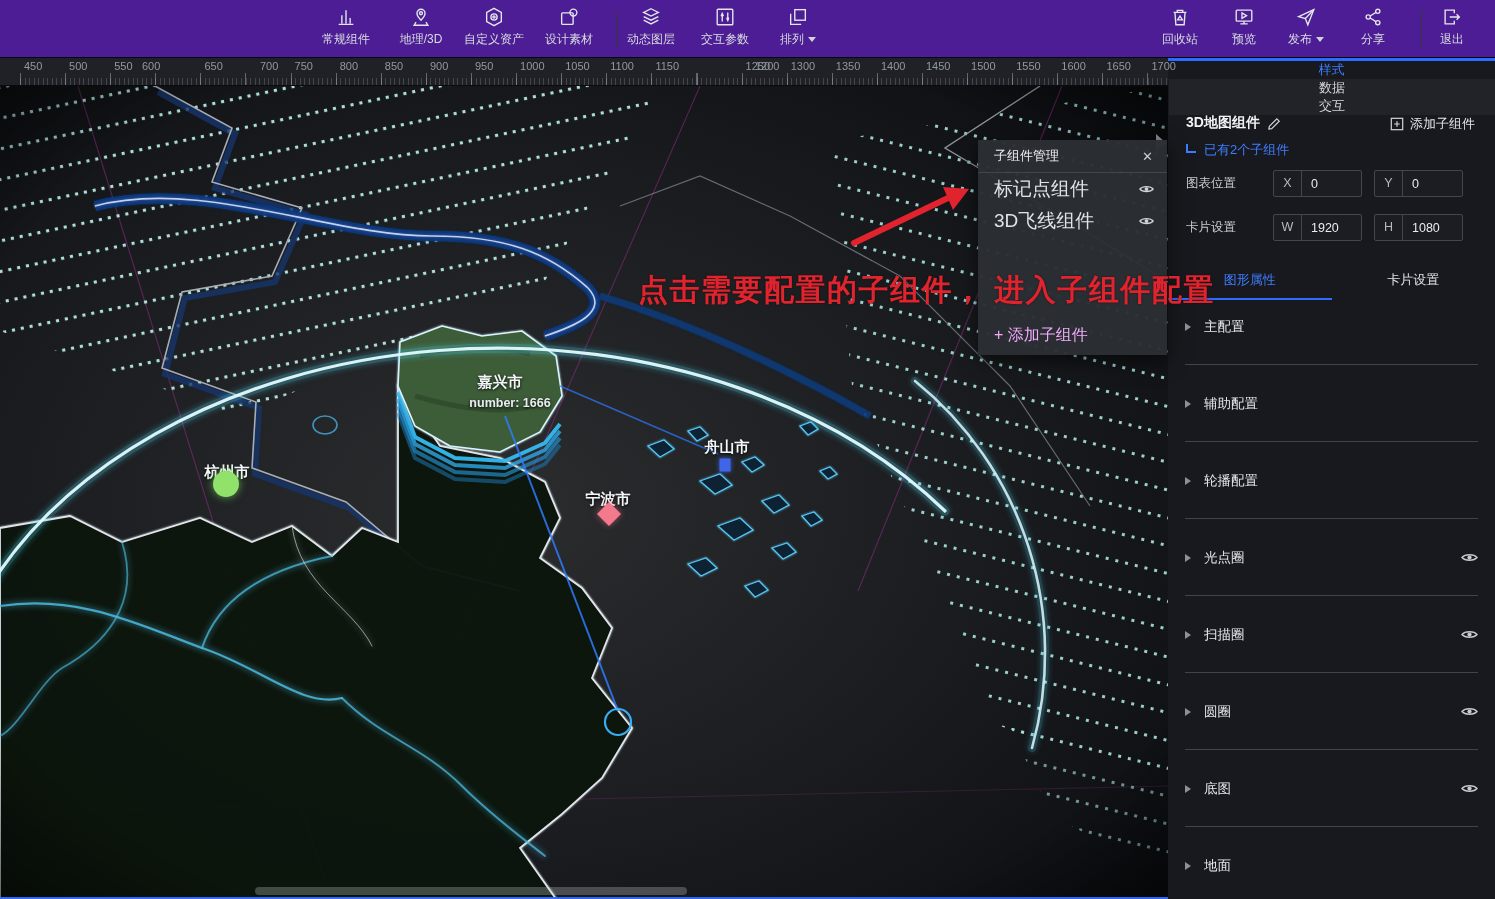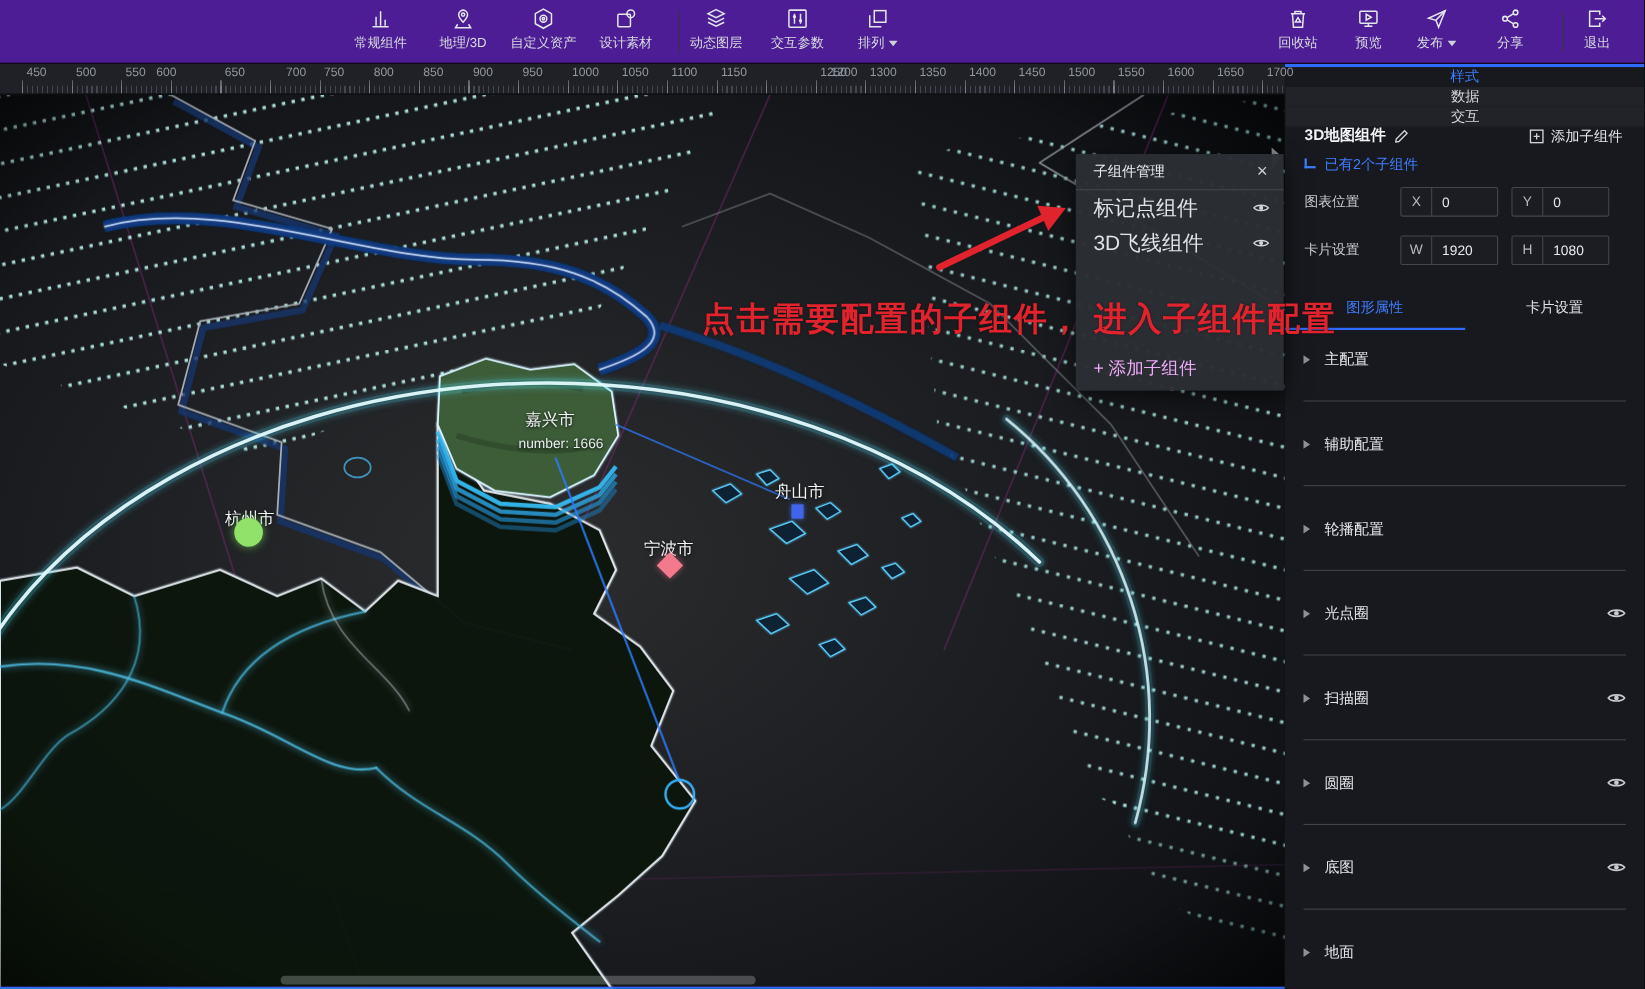--- a/index.html
+++ b/index.html
@@ -20,21 +20,21 @@
     background-image:
       repeating-linear-gradient(to right, rgba(185,190,198,.45) 0 1px, transparent 1px 45.1px),
       repeating-linear-gradient(to right, rgba(150,155,162,.30) 0 1px, transparent 1px 4.51px);
     background-size:1168px 12px, 1168px 7px;
     background-position:20px bottom, 20px bottom;
     background-repeat:no-repeat;
   }
   .ruler-label { position:absolute; top:2px; font-size:11px; color:#9298a0; }
 
   
-  .canvas { position:absolute; left:0; top:86px; width:1168px; height:813px; overflow:hidden; z-index:1; background:#0d0f12; }
+  .canvas { position:absolute; left:0; top:86px; width:1168px; height:813px; overflow:hidden; z-index:1; background:#0d0f12;font-weight:bold; }
   .map-svg { position:absolute; left:0; top:0; }
   .city-label { position:absolute; transform:translate(-50%,-50%); color:#f2f5f7; font-size:15px; text-shadow:0 1px 3px rgba(0,0,0,.9); white-space:nowrap; z-index:3; }
   .city-sub { position:absolute; transform:translate(-50%,-50%); color:#e8edf0; font-size:12.5px; text-shadow:0 1px 3px rgba(0,0,0,.9); white-space:nowrap; z-index:3; }
   .marker-dot { position:absolute; width:26px; height:26px; border-radius:50%; background:#90e26a; box-shadow:0 0 8px rgba(120,220,90,.7); transform:translate(-50%,-50%); z-index:3; }
   .marker-diamond { position:absolute; width:17px; height:17px; background:#f3798d; transform:translate(-50%,-50%) rotate(45deg); box-shadow:0 0 6px rgba(240,110,140,.6); z-index:3; }
   .marker-cube { position:absolute; width:11px; height:13px; background:#3f66e8; transform:translate(-50%,-50%); box-shadow:0 0 5px rgba(70,110,240,.8); z-index:3; }
   .hscrollbar { position:absolute; left:255px; bottom:4px; width:432px; height:8px; border-radius:4px; background:rgba(225,228,233,.26); z-index:5; }
   .canvas-select-line { position:absolute; left:0; bottom:0; width:1168px; height:2px; background:#2e6bff; opacity:.95; z-index:4; }
 
   

